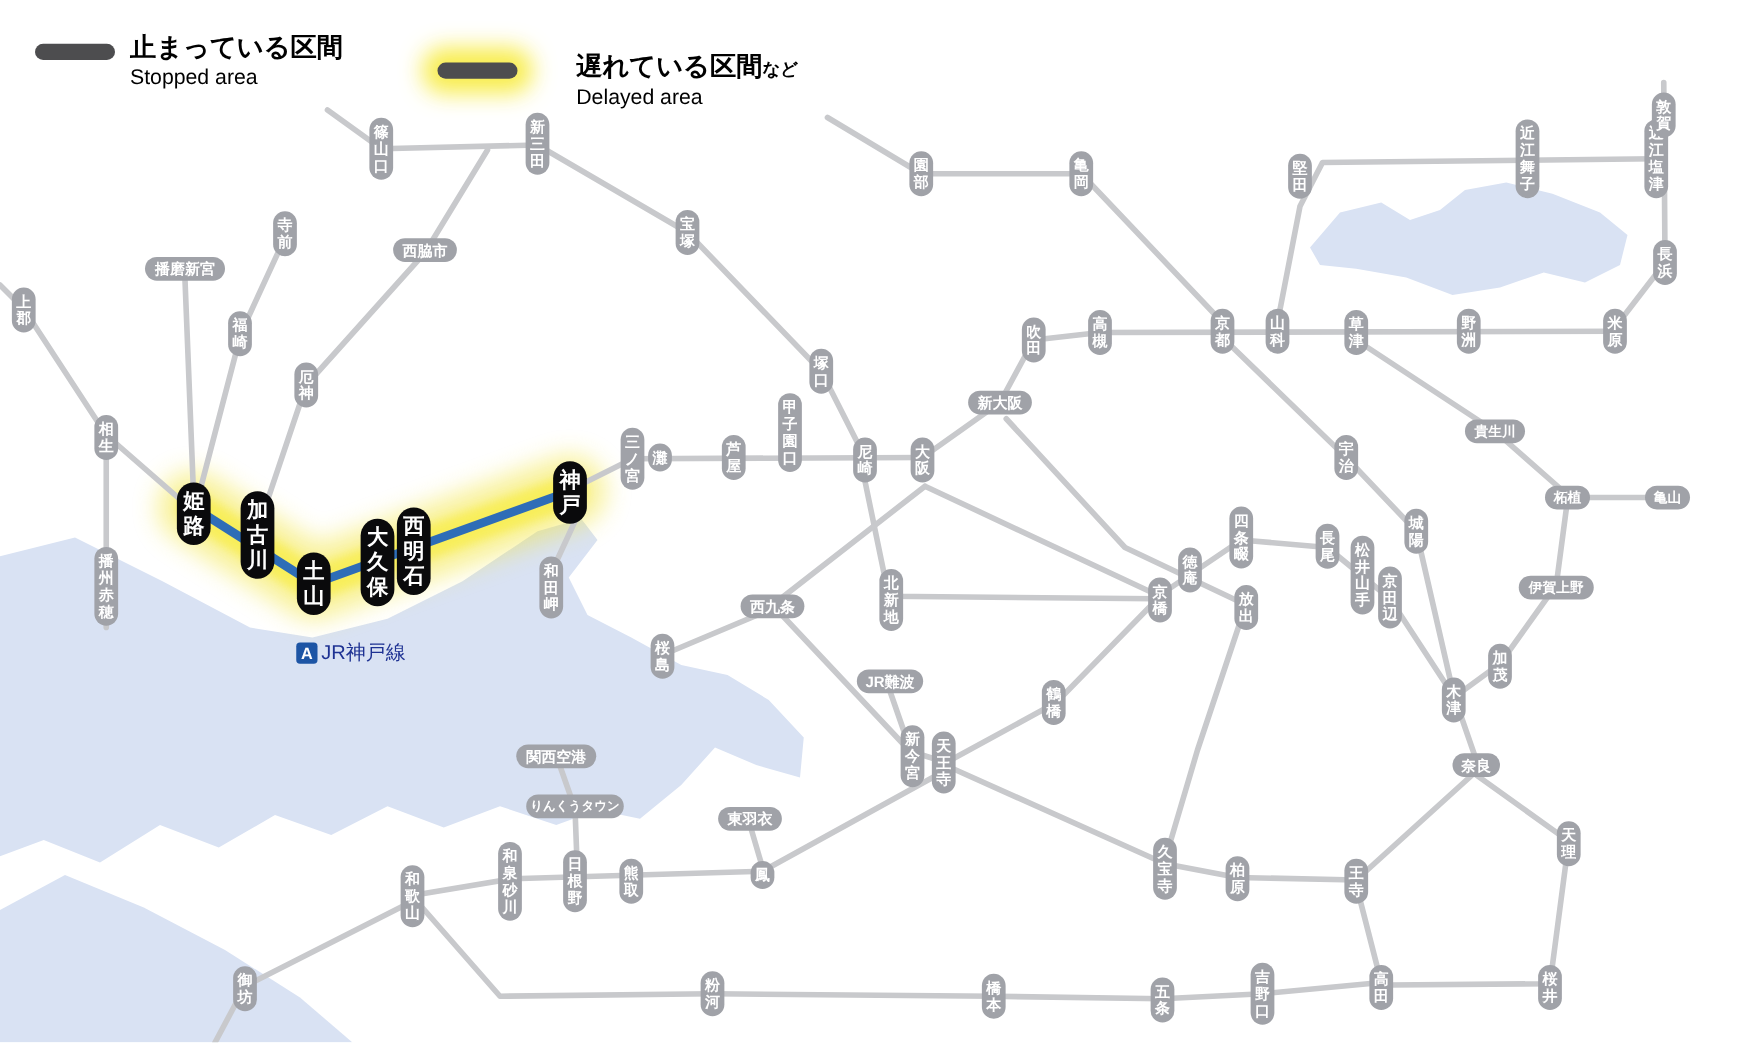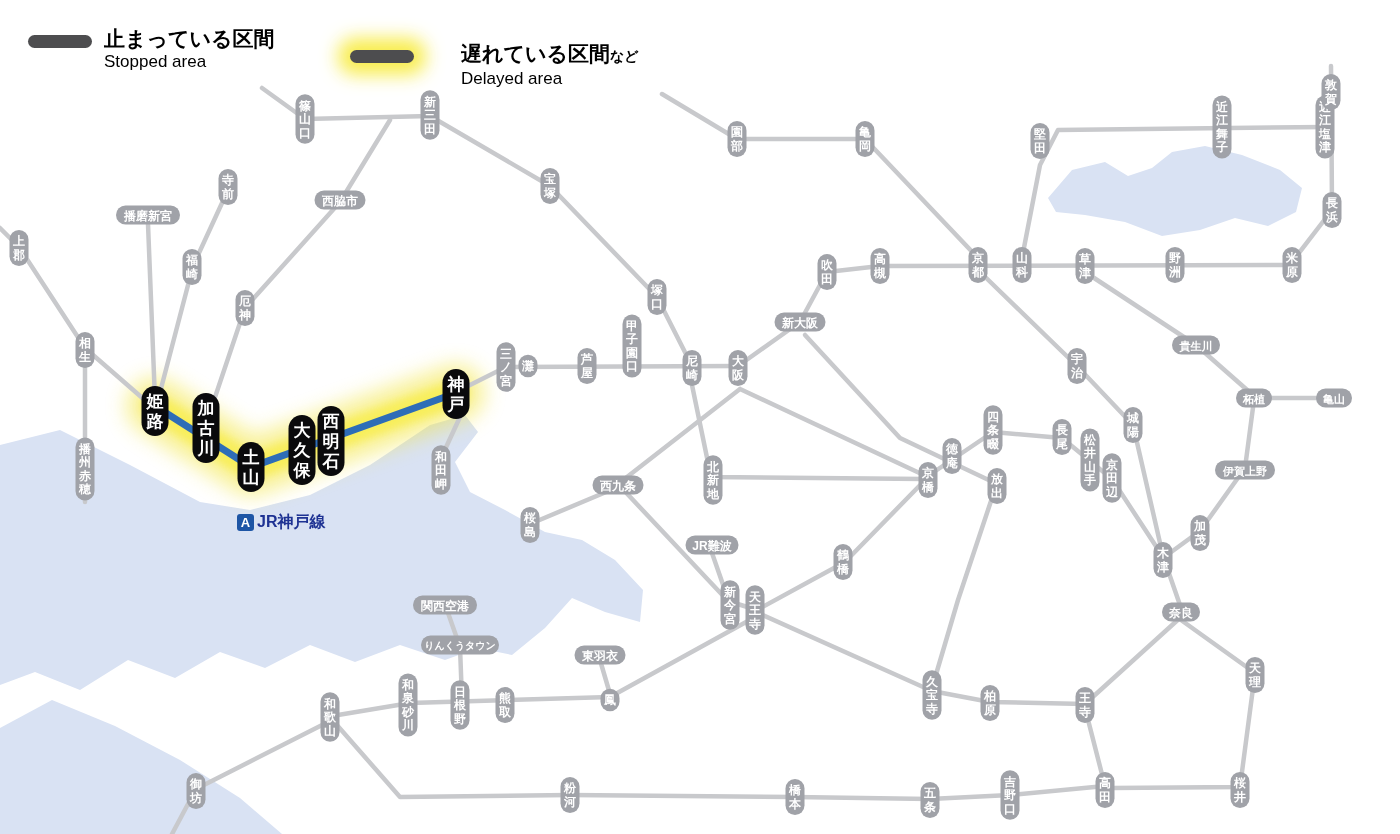--- a/index.html
+++ b/index.html
@@ -11,21 +11,21 @@
   .legend-item .bar.glow{box-shadow:0 0 18px 12px rgba(248,236,70,.95);}
   .legend-text{margin-left:12px;color:#000;}
   .legend-ja{font-size:21px;font-weight:bold;line-height:26px;white-space:nowrap;}
   .legend-ja .suffix{font-size:14px;}
   .legend-en{font-size:17px;line-height:19px;}
   #legend-stopped{left:28px;top:26px;}
   #legend-delayed{left:350px;top:41px;gap:35px;}
   .line-badge{position:absolute;left:237px;top:512px;display:flex;align-items:center;}
   .line-badge .letter{width:17px;height:17px;border-radius:3px;background:#1d55a5;color:#fff;
       font-size:13px;font-weight:bold;display:flex;align-items:center;justify-content:center;flex:0 0 auto;}
-  .line-badge .name{margin-left:3px;font-size:16px;font-weight:bold;color:#1e3293;white-space:nowrap;}
+  .line-badge .name{margin-left:3px;font-size:16px;font-weight:normal;color:#1e3293;white-space:nowrap;}
 </style>
 </head>
 <body>
 
 <div class="stage">
 
   <svg id="map-svg" width="1400" height="834" viewBox="0 0 1400 834">
     <defs>
       <filter id="glow-big" x="-60%" y="-300%" width="220%" height="700%">
         <feGaussianBlur stdDeviation="10"></feGaussianBlur>

